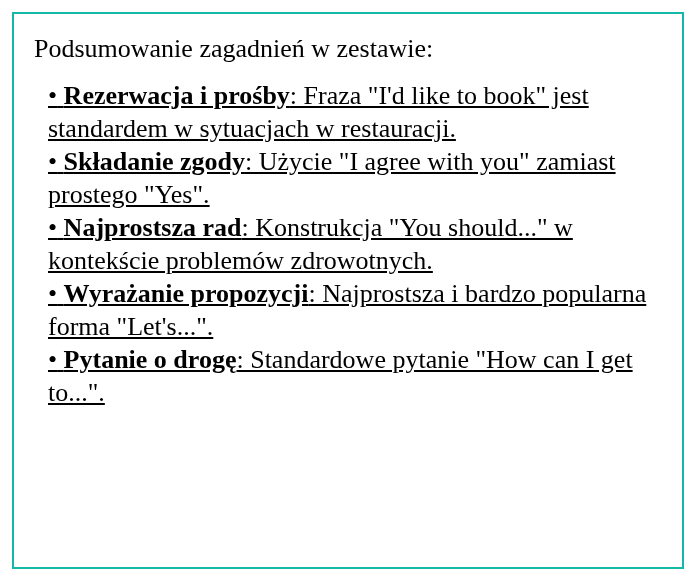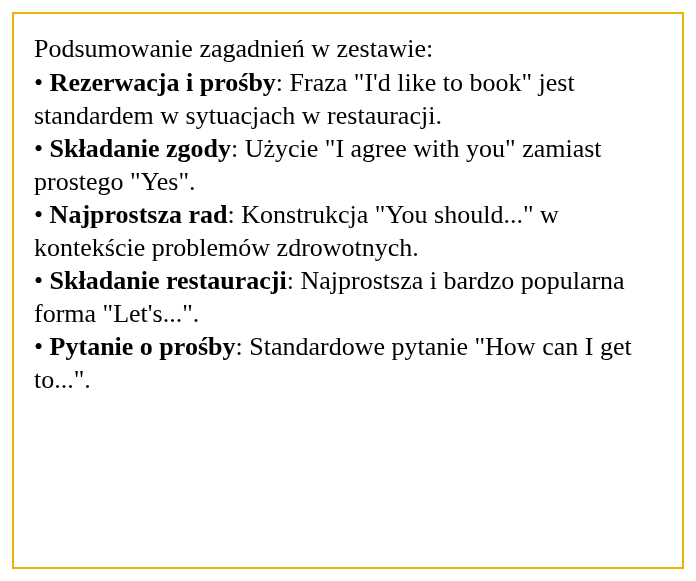--- a/index.html
+++ b/index.html
@@ -13,34 +13,35 @@
     font-family: "Liberation Serif", "DejaVu Serif", serif;
     color: #000000;
   }
   .summary-box {
     box-sizing: border-box;
     position: absolute;
     left: 12px;
     top: 12px;
     width: 672px;
     height: 557px;
-    border: 2px solid #eab308;
+    border: 2px solid #14b8a6;
     background: #ffffff;
     padding: 18px 20px 10px 20px;
     overflow: hidden;
   }
   .intro {
     font-size: 26px;
     line-height: 1.27;
     margin: 0 0 1px 0;
   }
   .item-list {
     list-style: none;
-    margin: 0;
+    margin: 14px;
     padding: 0;
+    text-decoration: underline;
   }
   .item {
     font-size: 26px;
     line-height: 1.27;
     margin: 0;
     text-indent: 0;
   }
   .bullet {
     display: inline;
   }
@@ -64,20 +65,20 @@
     <li class="item">
       <span class="bullet">•</span>
       <span class="term">Składanie zgody</span><span class="desc">: Użycie "I agree with you" zamiast prostego "Yes".</span>
     </li>
     <li class="item">
       <span class="bullet">•</span>
       <span class="term">Najprostsza rad</span><span class="desc">: Konstrukcja "You should..." w kontekście problemów zdrowotnych.</span>
     </li>
     <li class="item">
       <span class="bullet">•</span>
-      <span class="term">Składanie restauracji</span><span class="desc">: Najprostsza i bardzo popularna forma "Let's...".</span>
+      <span class="term">Wyrażanie propozycji</span><span class="desc">: Najprostsza i bardzo popularna forma "Let's...".</span>
     </li>
     <li class="item">
       <span class="bullet">•</span>
-      <span class="term">Pytanie o prośby</span><span class="desc">: Standardowe pytanie "How can I get to...".</span>
+      <span class="term">Pytanie o drogę</span><span class="desc">: Standardowe pytanie "How can I get to...".</span>
     </li>
   </ul>
 </div>
 
 </body></html>

